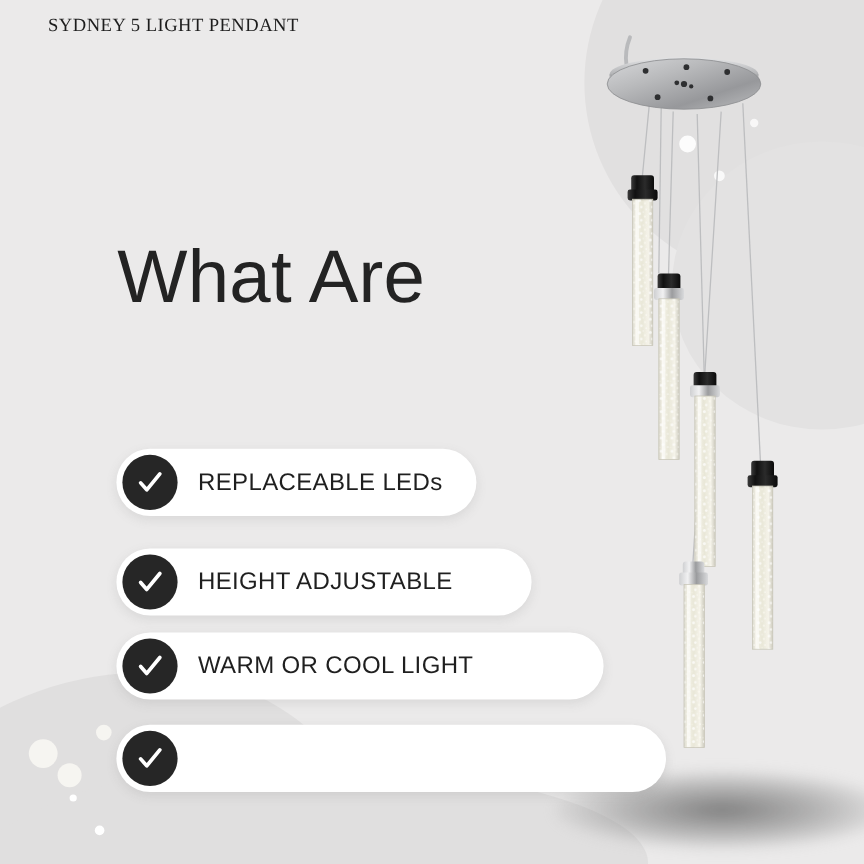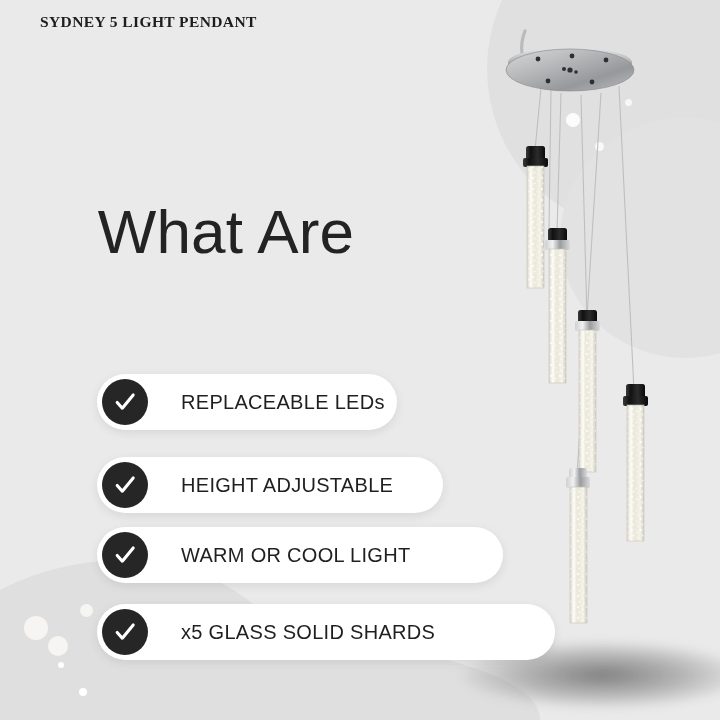--- a/index.html
+++ b/index.html
@@ -68,21 +68,21 @@
     border-radius: 50%;
     background: radial-gradient(ellipse at center, rgba(110,110,110,0.85) 0%, rgba(140,140,140,0.55) 42%, rgba(190,190,190,0.20) 70%, rgba(235,234,234,0) 100%);
     filter: blur(5px);
   }
 
   
   .kicker {
     position: absolute;
     left: 40px; top: 13px;
     font-family: "Liberation Serif", serif;
-    font-weight: bold;
+    font-weight: normal;
     font-size: 15.5px;
     letter-spacing: 0.4px;
     color: #1d1d1d;
     white-space: nowrap;
   }
 
   .headline {
     position: absolute;
     left: 28px; top: 136px;
     font-family: "Liberation Sans", sans-serif;
@@ -97,21 +97,20 @@
 
   
   .pill {
     position: absolute;
     height: 56px;
     background: #ffffff;
     border-radius: 28px;
     display: flex;
     align-items: center;
     box-shadow: 0 3px 9px rgba(120,120,120,0.16);
-    gap: 16px;
   }
   .pill .check-badge {
     width: 46px; height: 46px;
     margin-left: 5px;
     border-radius: 50%;
     background: #262626;
     flex: 0 0 auto;
     position: relative;
   }
   .pill .check-badge svg {
@@ -315,16 +314,15 @@
     </span>
     <span class="pill-label">HEIGHT ADJUSTABLE</span>
   </div>
 
   <div class="pill" id="pill-3">
     <span class="check-badge">
       <svg width="26" height="26" viewBox="0 0 26 26">
           <path d="M5.2 13.4 L10.3 19.2 L21.2 5.9" fill="none" stroke="#ffffff" stroke-width="3.1" stroke-linecap="round" stroke-linejoin="round"></path>
         </svg>
     </span>
-    <span class="pill-label">x5 GLASS SOLID SHARDS</span>
   </div>
 
 </div>
 
 </body></html>

